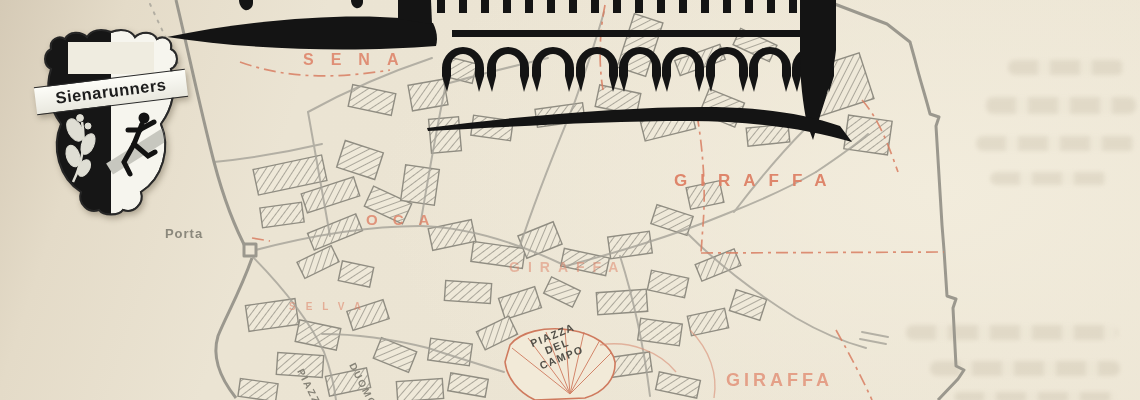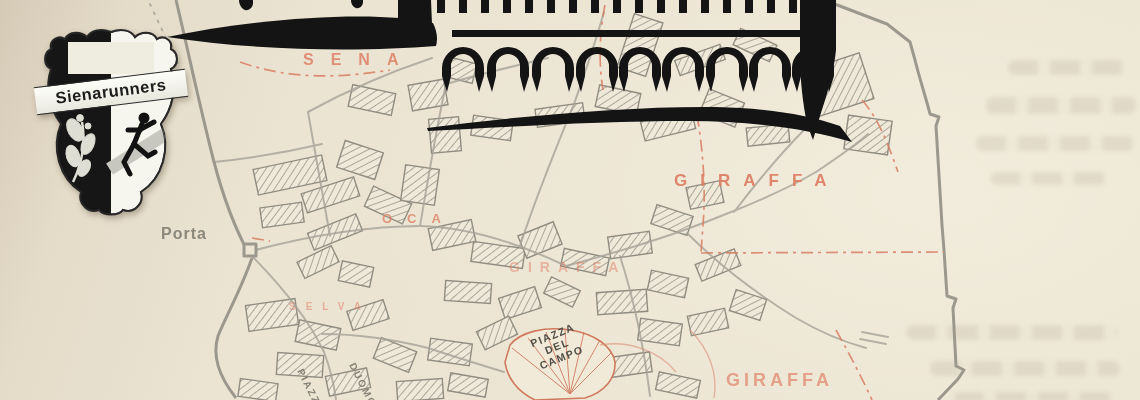--- a/index.html
+++ b/index.html
@@ -16,27 +16,27 @@
     background:repeating-linear-gradient(90deg, rgba(165,153,128,0.34) 0 30px, rgba(165,153,128,0.05) 30px 42px);
     filter:blur(2px);opacity:.55;
   }
   
   #mapsvg{position:absolute;left:0;top:0;}
   
   .lbl{position:absolute;white-space:nowrap;}
   .contrada{font-weight:700;color:#de8166;}
   .lbl-drago   {left:303px;top:51px;font-size:16px;letter-spacing:17px;opacity:.85;}
   .lbl-giraffa {left:674px;top:171px;font-size:17px;letter-spacing:13px;opacity:.95;}
-  .lbl-oca     {left:382px;top:211px;font-size:13px;letter-spacing:15px;opacity:.8;}
+  .lbl-oca     {left:366px;top:211px;font-size:15px;letter-spacing:15px;opacity:.8;}
   .lbl-civetta {left:509px;top:259px;font-size:14px;letter-spacing:8px;opacity:.5;}
   .lbl-selva   {left:289px;top:301px;font-size:10px;letter-spacing:10px;opacity:.55;}
   .lbl-leocorno{left:726px;top:370px;font-size:18px;letter-spacing:4px;opacity:.8;color:#e28f75;}
   .lbl-porta{
     left:118px;top:226px;width:132px;text-align:center;
-    font-size:16px;line-height:15px;letter-spacing:1px;color:#8b887c;font-weight:600;
+    font-size:13px;line-height:15px;letter-spacing:1px;color:#8b887c;font-weight:600;
   }
   .lbl-campo{
     left:516px;top:328px;width:82px;text-align:center;
     font-size:10.5px;line-height:12px;font-weight:700;letter-spacing:1.5px;color:#504e47;
     transform:rotate(-22deg);
   }
   .lbl-duomo1,.lbl-duomo2{
     font-size:10px;font-weight:700;letter-spacing:2px;color:#7b786d;opacity:.9;
     transform-origin:left top;
   }

